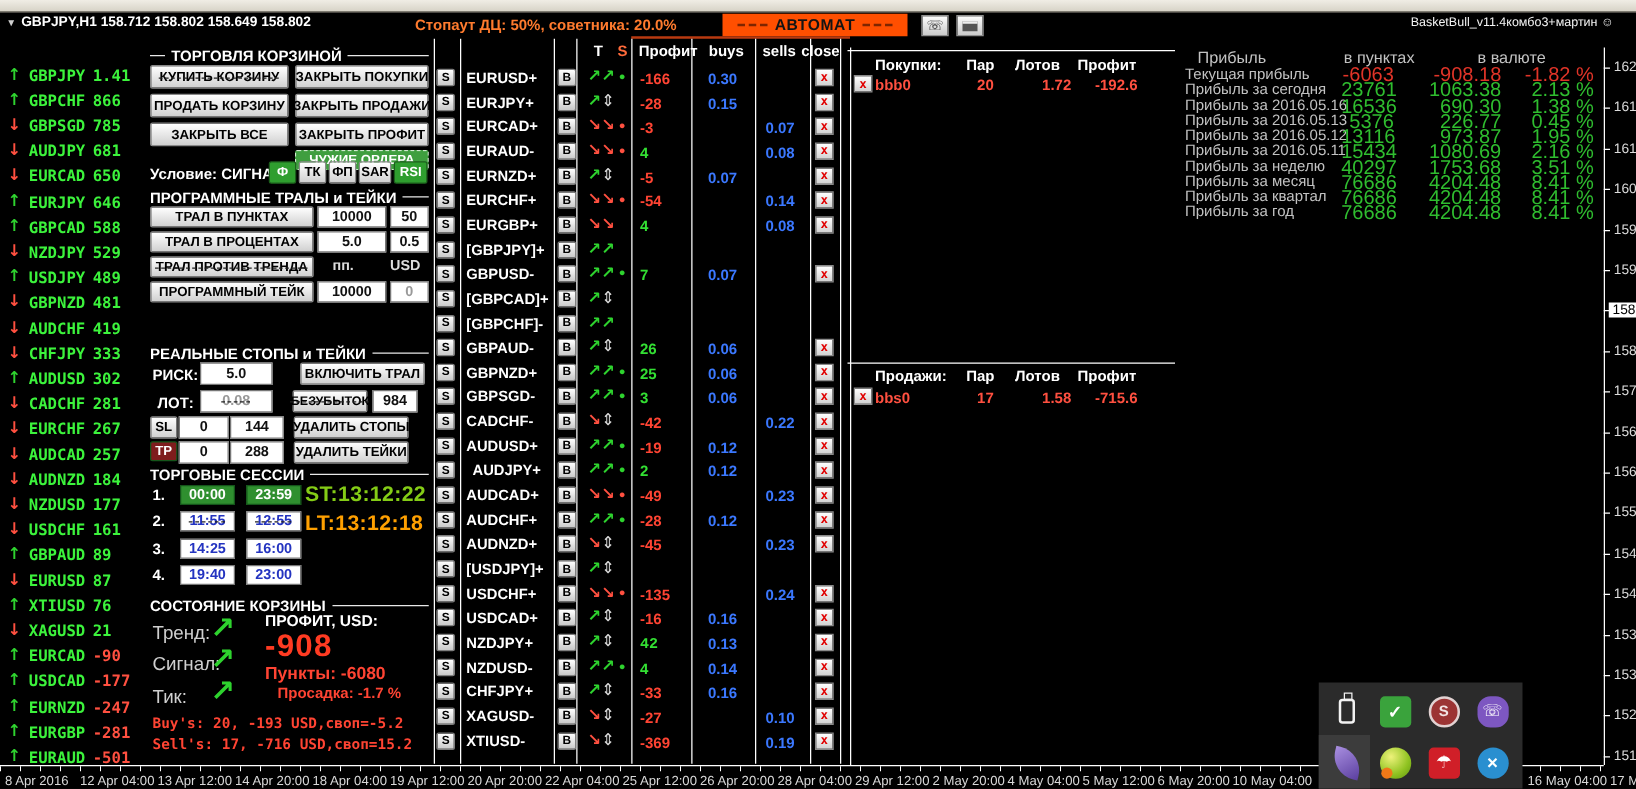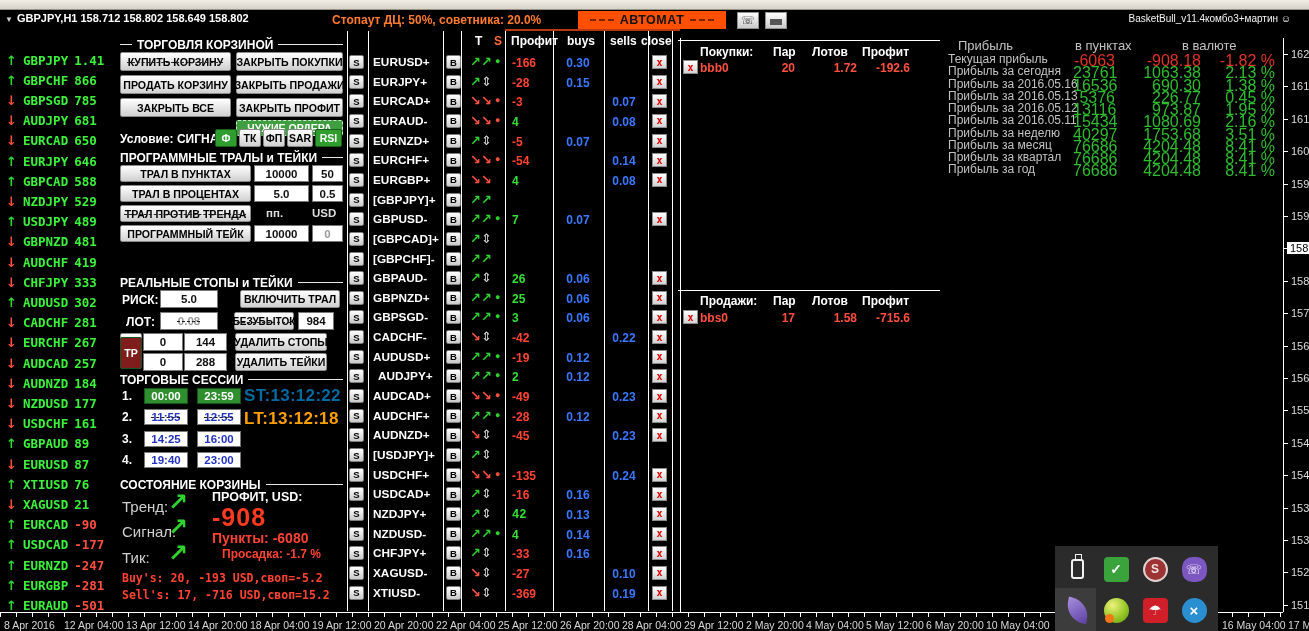--- a/index.html
+++ b/index.html
@@ -34,21 +34,21 @@
 .gbtn{background:#3f9e3f !important;border:1px dashed #cfe9cf;color:#fff}
 .sig{height:18px;font-size:10.5px}
 .sig.on{background:#2f9e2f;color:#fff;border-color:#1c5e1c}
 .field{position:absolute;background:#fff;border:1px solid #777;color:#111;font-weight:bold;font-size:11.5px;display:flex;align-items:center;justify-content:center;white-space:nowrap}
 .field.gray{color:#999}
 .field.blue{color:#2333c0}
 .field.on{background:#2f8f2f;color:#fff;border-color:#14551a}
 .plabel{position:absolute;color:#fff;font-weight:bold;font-size:12px;white-space:nowrap}
 .glabel{position:absolute;color:#ddd;font-weight:bold;font-size:11.5px;white-space:nowrap}
 .sttime{position:absolute;left:128px;font-weight:bold;font-size:17px;letter-spacing:.3px;white-space:nowrap}
-.st{color:#0369a1}.lt{color:#ffa000}
+.st{color:#84cc16}.lt{color:#ffa000}
 .slabel{position:absolute;color:#cfcfcf;font-size:15px;white-space:nowrap}
 .big-arrow{position:absolute;left:52px;color:#2ed32e;font-size:24px;font-weight:bold;font-family:"DejaVu Sans",sans-serif}
 .profit-big{position:absolute;left:96px;color:#ff3b22;font-size:25px;font-weight:bold;letter-spacing:1px}
 .redline{position:absolute;color:#ff4433;font-weight:bold;font-size:14px;white-space:nowrap}
 .mono{font-family:"DejaVu Sans Mono",monospace;font-size:11.5px}
 
 .vline{position:absolute;width:1px;background:#fff}
 .hline{position:absolute;height:1px;background:#fff}
 .redtop{position:absolute;left:505px;top:29px;width:175px;height:2px;background:#b93a10}
 
@@ -308,21 +308,21 @@
     <div class="field" style="left:44px;top:254px;width:58px;height:18px">5.0</div>
     <div class="btn" style="left:124px;top:254px;width:100px;height:18px">ВКЛЮЧИТЬ ТРАЛ</div>
     <div class="plabel" style="left:10px;top:279px">ЛОТ:</div>
     <div class="field gray struck" style="left:44px;top:276px;width:58px;height:18px">0.08</div>
     <div class="btn struck" style="left:118px;top:276px;width:60px;height:18px;font-size:10px">БЕЗУБЫТОК</div>
     <div class="field" style="left:182px;top:276px;width:36px;height:18px">984</div>
     <div class="btn" style="left:4px;top:297px;width:22px;height:18px">SL</div>
     <div class="field" style="left:27px;top:297px;width:40px;height:18px">0</div>
     <div class="field" style="left:68px;top:297px;width:43px;height:18px">144</div>
     <div class="btn" style="left:119px;top:297px;width:92px;height:18px">УДАЛИТЬ СТОПЫ</div>
-    <div class="btn" style="left:4px;top:301px;width:22px;height:32px;background:#7f1d1d;color:#fff;border-color:#14551a">TP</div>
+    <div class="btn" style="left:4px;top:317px;width:22px;height:16px;background:#7f1d1d;color:#fff;border-color:#14551a">TP</div>
     <div class="field" style="left:27px;top:317px;width:40px;height:18px">0</div>
     <div class="field" style="left:68px;top:317px;width:43px;height:18px">288</div>
     <div class="btn" style="left:119px;top:317px;width:92px;height:18px">УДАЛИТЬ ТЕЙКИ</div>
     <div class="sect" style="top:337px">ТОРГОВЫЕ СЕССИИ</div>
     <div id="sessions">
         <div class="plabel" style="left: 6px; top: 353px;">1.</div>
         <div class="field on" style="left: 28px; top: 352px; width: 44px; height: 16px;">00:00</div>
         <div class="field on" style="left: 81px; top: 352px; width: 44px; height: 16px;">23:59</div>
         <div class="plabel" style="left: 6px; top: 374.3px;">2.</div>
         <div class="field blue struck" style="left: 28px; top: 373.3px; width: 44px; height: 16px;">11:55</div>

